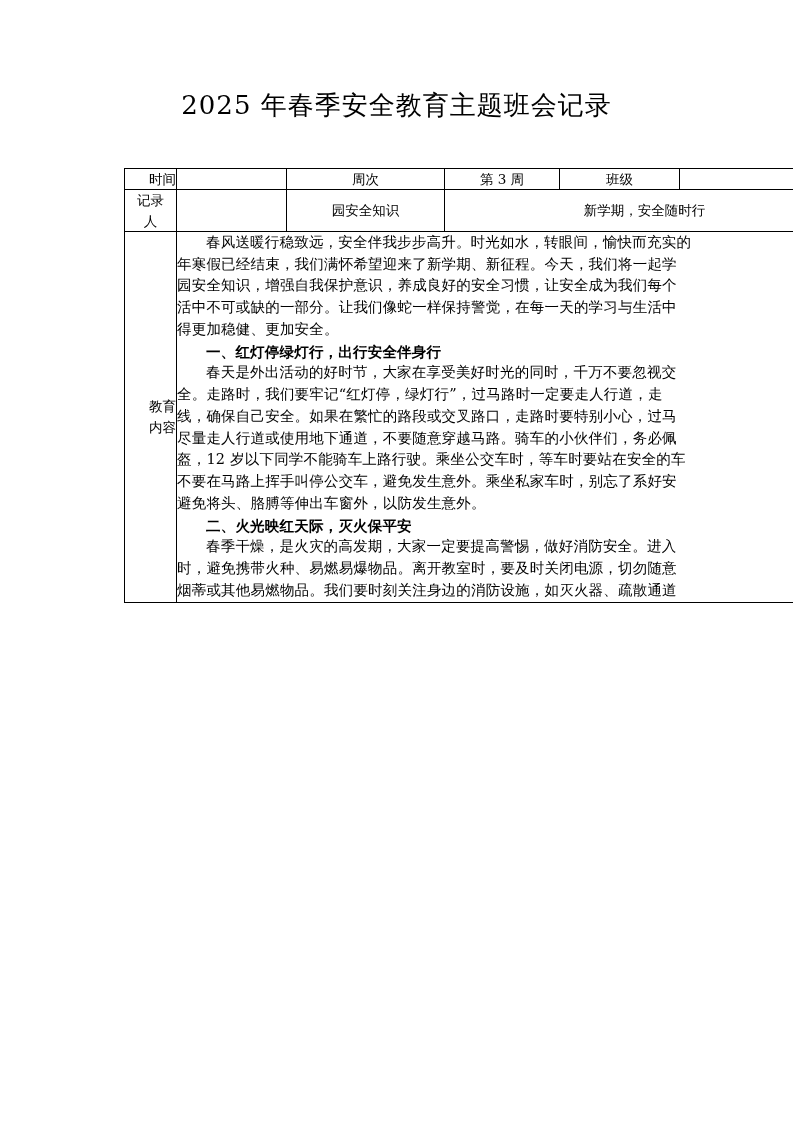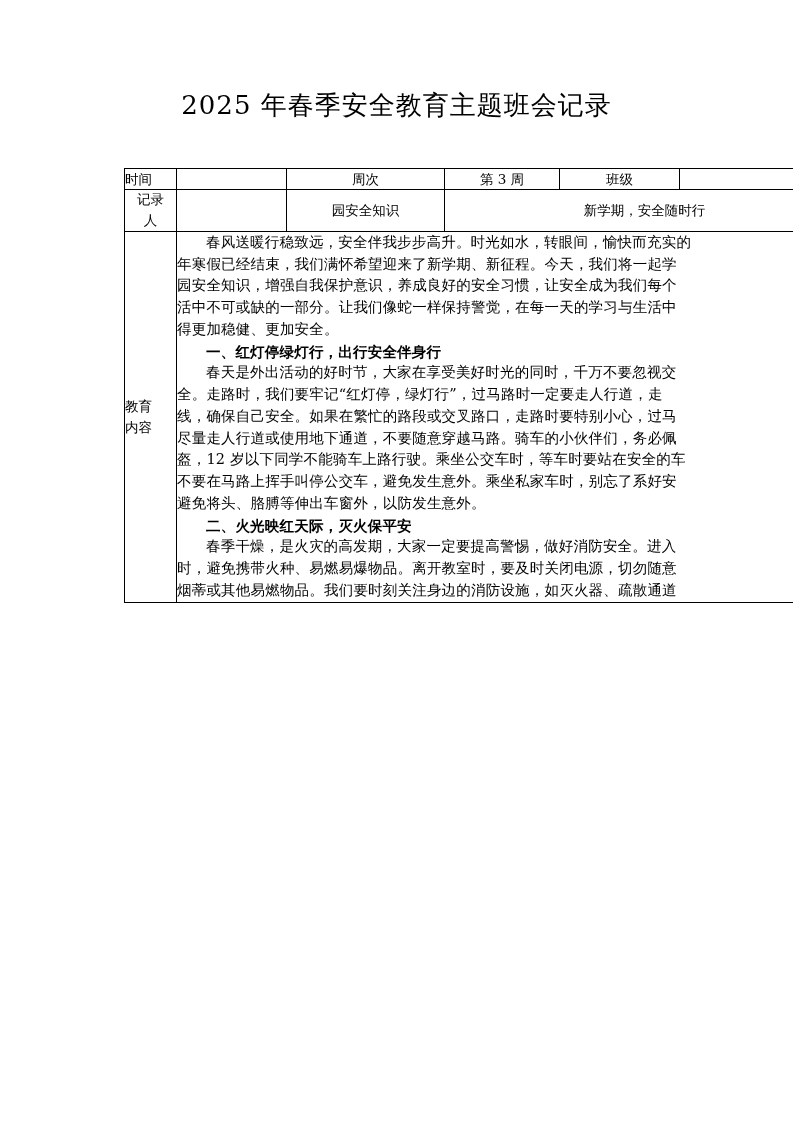--- a/index.html
+++ b/index.html
@@ -45,43 +45,42 @@
     table-layout: fixed;
   }
   table.record td {
     border: 1px solid #000000;
     padding: 0;
     vertical-align: middle;
     font-size: 13.5px;
     line-height: 1.5;
   }
   .cell-label {
-    text-align: left;
+    text-align: right;
     padding: 8px 2px;
     font-size: 13.5px;
   }
   .cell-label-2line {
     text-align: center;
     padding: 6px 2px;
     font-size: 13.5px;
     line-height: 1.35;
-    font-family: Liberation Serif, serif;
   }
   .cell-blank {
     padding: 8px 4px;
   }
   .cell-center {
     text-align: center;
     padding: 8px 4px;
     font-size: 13.5px;
     margin-left: 48px;
   }
   .content-label {
     vertical-align: top;
-    text-align: left;
+    text-align: right;
     padding: 12px 4px 0 4px;
     font-size: 13px;
     line-height: 1.35;
   }
   .content-body {
     vertical-align: top;
     padding: 14px 0 14px 6px;
     font-size: 14.5px;
     line-height: 2.08;
     overflow: hidden;

